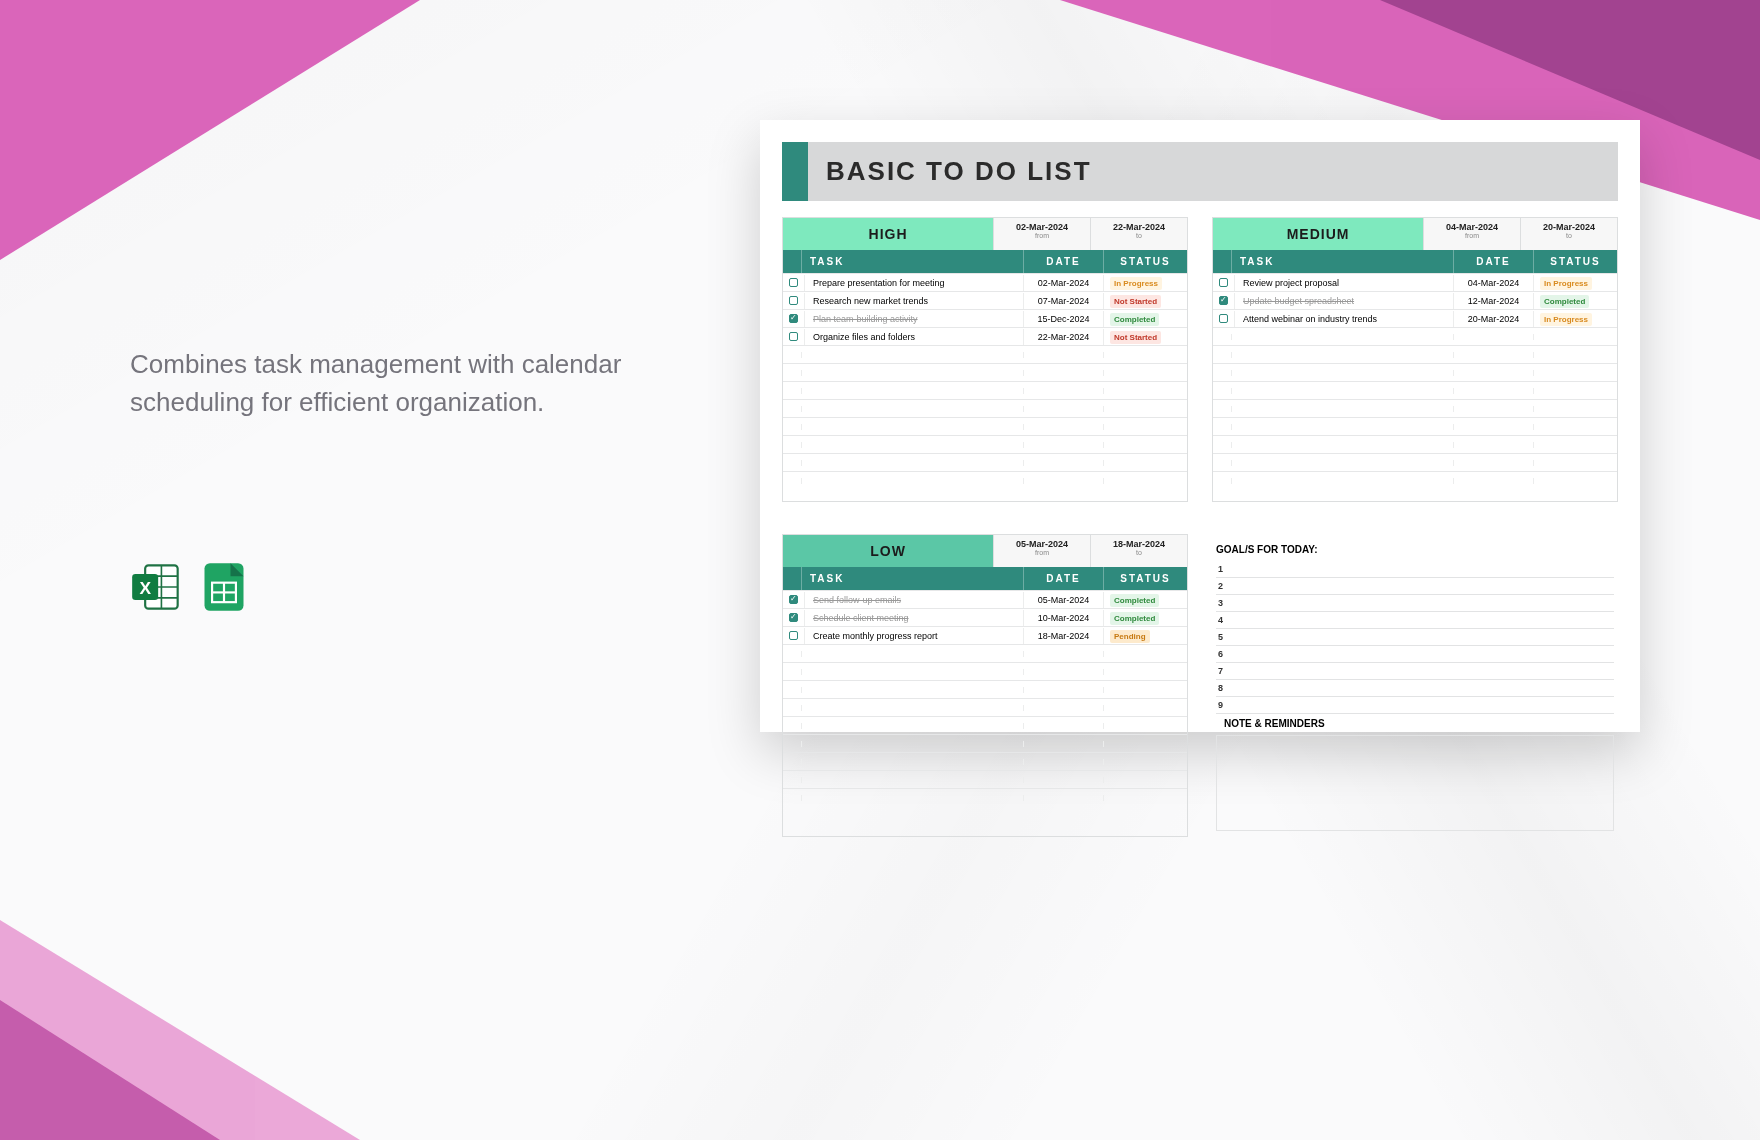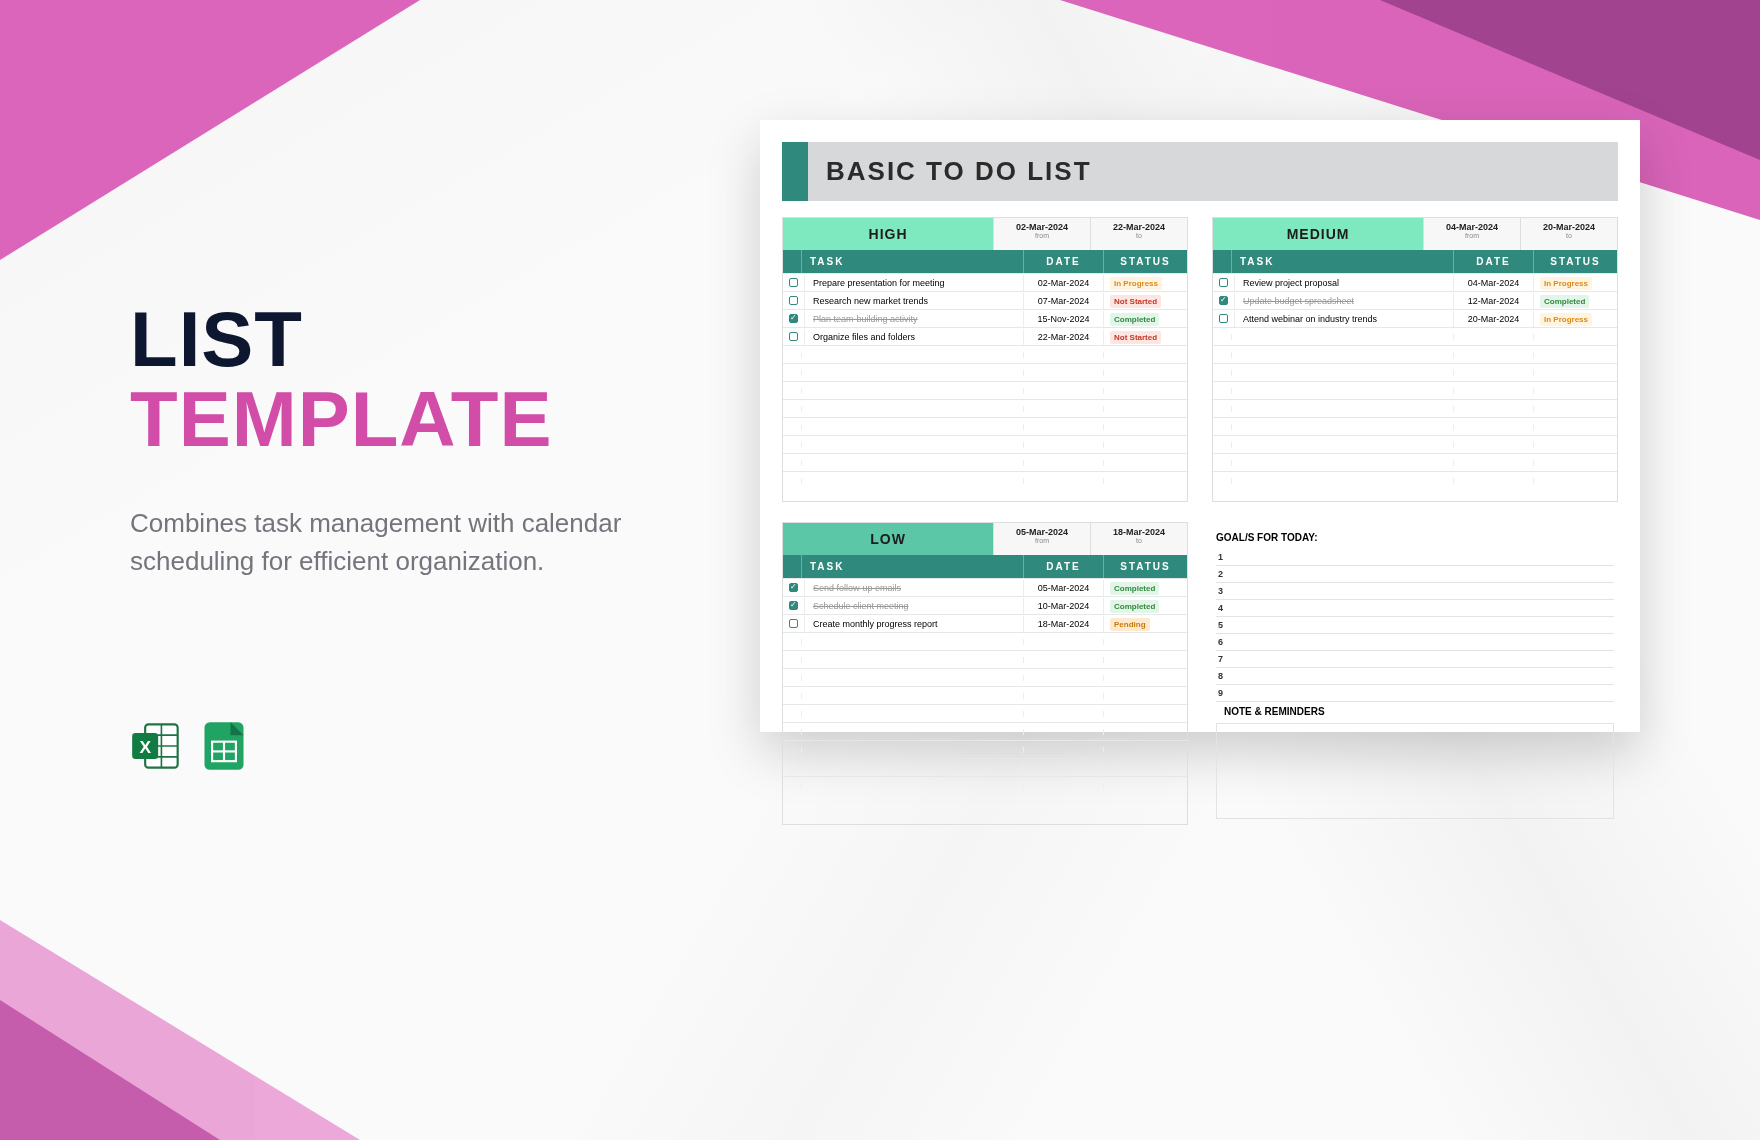--- a/index.html
+++ b/index.html
@@ -108,21 +108,21 @@
     font-size: 26px;
     font-weight: 800;
     letter-spacing: 2px;
     color: #2b2b2b;
   }
 
   .grid {
     display: grid;
     grid-template-columns: 1fr 1fr;
     grid-template-rows: auto auto;
-    gap: 20px 24px;
+    gap: 32px 24px;
   }
 
   .section {
     border: 1px solid #dcdedf;
   }
   .sec-head {
     display: flex;
     font-size: 10px;
   }
   .sec-head .prio {
@@ -191,23 +191,20 @@
 </style>
 </head>
 <body>
 
 <div class="bg"></div>
 <div class="tri-tl"></div>
 <div class="tri-tr"></div>
 <div class="tri-bl"></div>
 
 <div class="left">
-  <div class="title-line">
-    <span>LIST </span><span class="title-accent">TEMPLATE</span>
-  </div>
   <div class="description">Combines task management with calendar scheduling for efficient organization.</div>
   <div class="icons">
     <span class="app-icon">
       <svg viewBox="0 0 48 48" width="52" height="52">
         <rect x="14" y="4" width="30" height="40" rx="3" fill="#ffffff" stroke="#1f7244" stroke-width="2"></rect>
         <line x1="14" y1="14" x2="44" y2="14" stroke="#1f7244" stroke-width="1.5"></line>
         <line x1="14" y1="24" x2="44" y2="24" stroke="#1f7244" stroke-width="1.5"></line>
         <line x1="14" y1="34" x2="44" y2="34" stroke="#1f7244" stroke-width="1.5"></line>
         <line x1="29" y1="4" x2="29" y2="44" stroke="#1f7244" stroke-width="1.5"></line>
         <rect x="2" y="12" width="24" height="24" rx="3" fill="#107c41"></rect>
@@ -267,21 +264,21 @@
             </div>
             <div class="c-task ">Research new market trends</div>
             <div class="c-date">07-Mar-2024</div>
             <div class="c-status"><span class="st st-notstarted">Not Started</span></div>
           </div>
           <div class="row">
             <div class="c-chk">
               <span class="chk on"></span>
             </div>
             <div class="c-task task-done">Plan team-building activity</div>
-            <div class="c-date">15-Nov-2024</div>
+            <div class="c-date">15-Dec-2024</div>
             <div class="c-status"><span class="st st-completed">Completed</span></div>
           </div>
           <div class="row">
             <div class="c-chk">
               <span class="chk "></span>
             </div>
             <div class="c-task ">Organize files and folders</div>
             <div class="c-date">22-Mar-2024</div>
             <div class="c-status"><span class="st st-notstarted">Not Started</span></div>
           </div>

